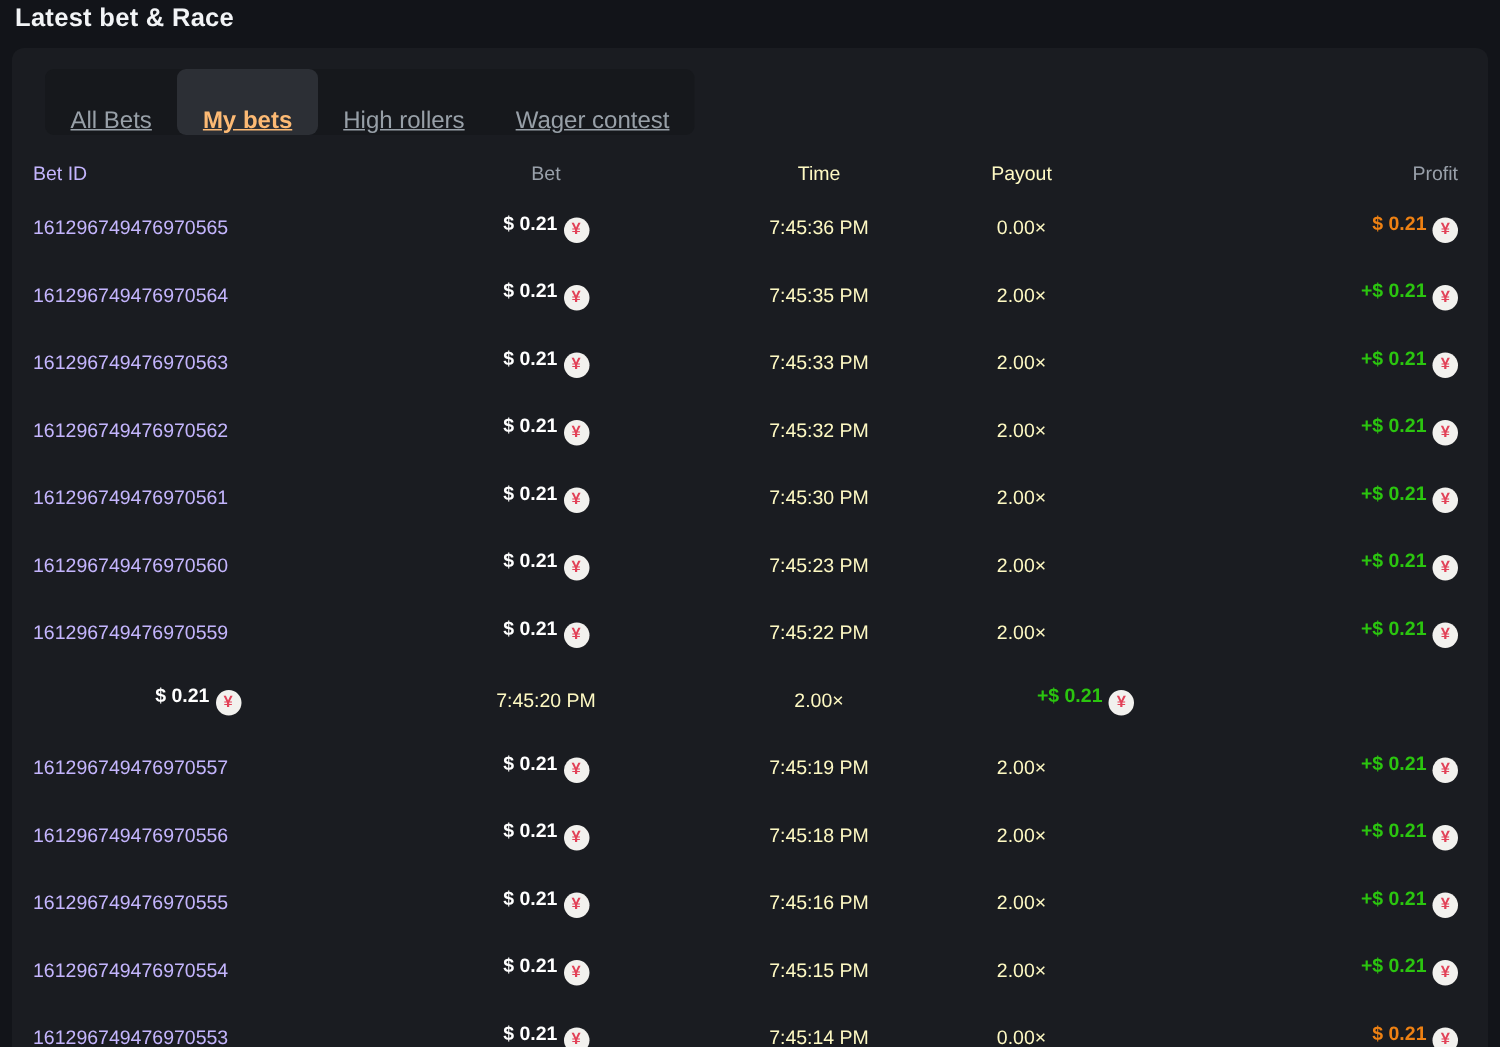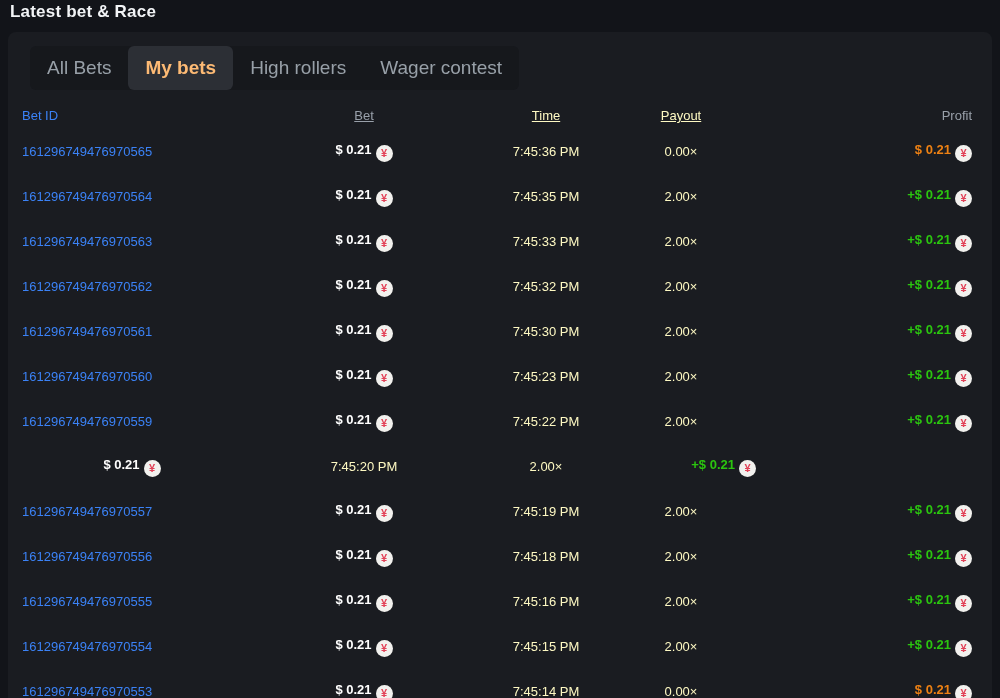--- a/index.html
+++ b/index.html
@@ -26,50 +26,51 @@
   }
   .tabs {
     display: inline-flex;
     background: #16181c;
     border-radius: 6px;
     margin-left: 8px;
     height: 44px;
     align-items: stretch;
   }
   .tab {
-    display: flex; align-items: center;
+    display: flex; align-items: flex-end;
     padding: 0 17px;
-    font-size: 19px;
+    font-size: 16px;
     color: #98a0a8;
     border-radius: 6px;
     cursor: pointer;
     white-space: nowrap;
+    text-decoration: underline;
   }
   .tab.active {
     background: #2c2f35;
     color: #fdba74;
     font-weight: 700;
   }
   .grid-row {
     display: grid;
     grid-template-columns: 220px 244px 120px 150px 1fr;
     align-items: center;
   }
   .thead {
     margin: 18px 0 6px 0;
     font-size: 13px;
     color: #99a0aa;
   }
-  .thead .c-bet, .thead .c-time, .thead .c-payout { text-align: center; text-decoration: underline; }
+  .thead .c-bet, .thead .c-time, .thead .c-payout { text-align: center; }
   .thead .c-profit { text-align: right; }
   .trow {
     height: 45px;
     font-size: 13px;
   }
-  .c-id { color: #3b82f6; text-align: left; }
+  .c-id { color: #c4b5fd; text-align: left; }
   .c-bet, .c-time, .c-payout { text-align: center; }
   .c-time, .c-payout { color: #fef9c3; }
   .c-profit { text-align: right; }
   .bet-amount {
     color: #ffffff;
     font-weight: 700;
   }
   .profit-amount { font-weight: 700; }
   .profit-amount.win  { color: var(--win-color, #2bc50f); }
   .profit-amount.loss { color: var(--loss-color, #ee8113); }

